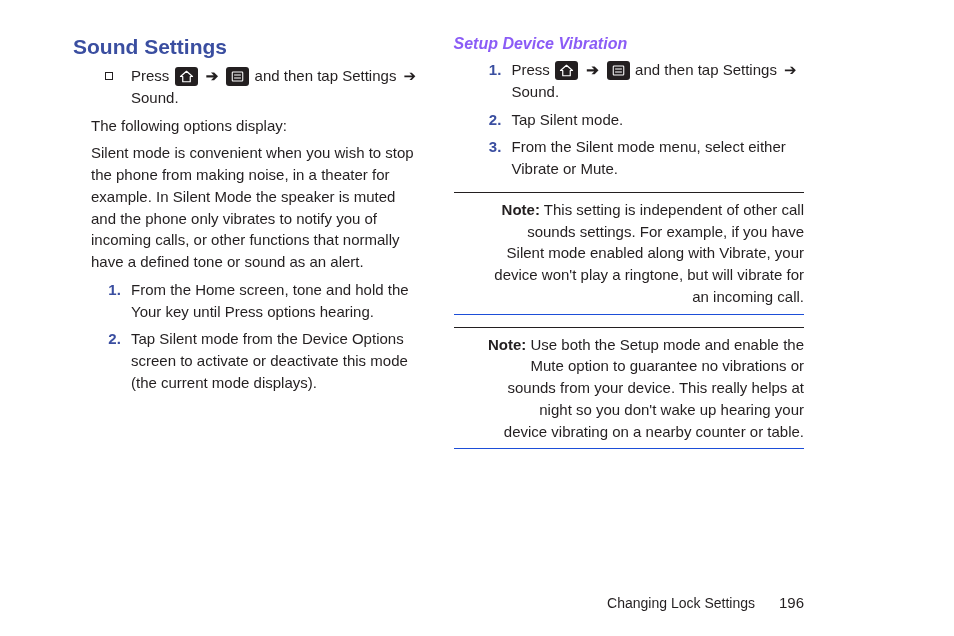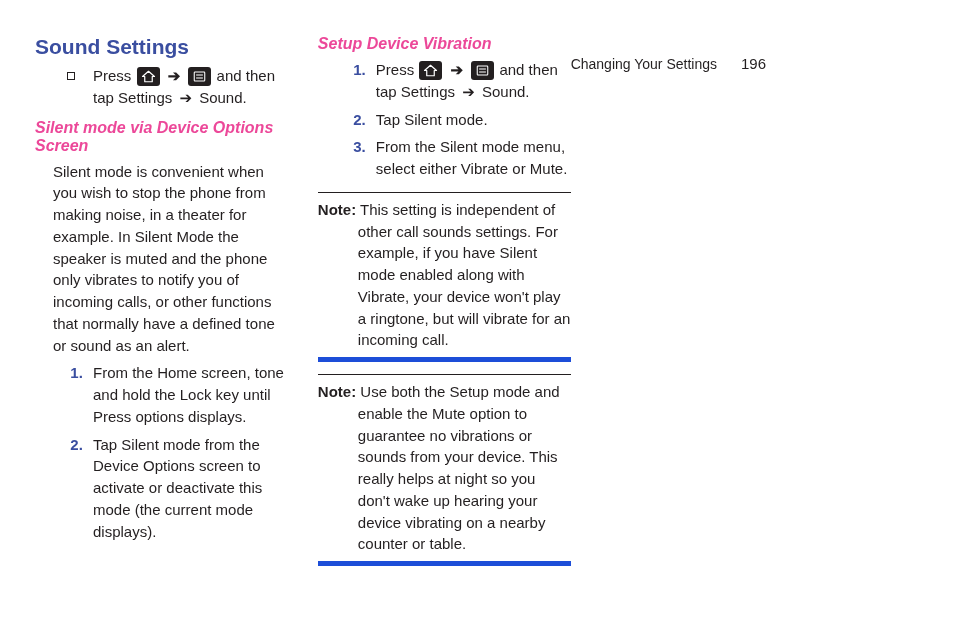--- a/index.html
+++ b/index.html
@@ -8,21 +8,22 @@
     background: #fff;
     font-family: Arial, Helvetica, sans-serif;
     color: #231f20;
   }
   .page {
     width: 826px;
     height: 636px;
     box-sizing: border-box;
     padding: 35px 60px 25px 35px;
     display: flex;
-    flex-direction: row;
+    flex-direction: column;
+    margin-left: 38px;
   }
   .columns {
     display: flex;
     flex: 1;
     gap: 30px;
   }
   .col {
     flex: 1;
     min-width: 0;
   }
@@ -32,21 +33,21 @@
     font-weight: bold;
     color: #3a4ea0;
     font-family: Arial, Helvetica, sans-serif;
     letter-spacing: 0px;
   }
   h3.sub-title {
     margin: 10px 0 6px 0;
     font-size: 16px;
     font-weight: bold;
     font-style: italic;
-    color: #ec4899;
+    color: #8b5cf6;
   }
   p, li {
     font-size: 15px;
     line-height: 1.45;
     margin: 0 0 6px 0;
     font-family: "Helvetica Neue", Arial, sans-serif;
   }
   .body-text {
     padding-left: 18px;
   }
@@ -98,25 +99,26 @@
     width: 15px;
     height: 13px;
   }
   .arrow {
     font-weight: bold;
     margin: 0 3px;
   }
   .bold { font-weight: normal; }
   .note-block {
     border-top: 1px solid #231f20;
-    border-bottom: 5px solid #1d4ed8;
+    border-bottom: 1px solid #1d4ed8;
     padding: 6px 0 6px 0;
     margin: 12px 0;
     font-size: 15px;
     line-height: 1.45;
+    text-align: right;
   }
   .note-block .note-body {
     padding-left: 40px;
     text-indent: -40px;
   }
   .note-label {
     font-weight: bold;
   }
   .footer {
     display: flex;
@@ -157,28 +159,28 @@
                 <line x1="5.5" y1="10" x2="14.5" y2="10" stroke="#fff" stroke-width="1.4"></line>
               </svg>
           </span>
           <span> and then tap </span>
           <span class="bold">Settings</span>
           <span class="arrow bold"> ➔ </span>
           <span class="bold">Sound</span><span>.</span>
         </span>
       </div>
 
-
-      <h3 class="sub-title">Silent mode via Device Options Screen</h3>
+      <p class="body-text">The following options display:</p>
+
 
       <p class="body-text">Silent mode is convenient when you wish to stop the phone from making noise, in a theater for example. In Silent Mode the speaker is muted and the phone only vibrates to notify you of incoming calls, or other functions that normally have a defined tone or sound as an alert.</p>
 
       <ol class="numlist">
         <li>
-          <span>From the Home screen, tone and hold the </span><span class="bold">Lock</span><span> key until </span><span class="bold">Press options</span><span> displays.</span>
+          <span>From the Home screen, tone and hold the </span><span class="bold">Your</span><span> key until </span><span class="bold">Press options</span><span> hearing.</span>
         </li>
         <li>
           <span>Tap </span><span class="bold">Silent mode</span><span> from the Device Options screen to activate or deactivate this mode (the current mode displays).</span>
         </li>
       </ol>
     </div>
 
     <div class="col">
       <h3 class="sub-title" style="margin-top:0">Setup Device Vibration</h3>
 
@@ -217,16 +219,16 @@
       <div class="note-block">
         <div class="note-body">
           <span class="note-label">Note:</span><span> Use both the Setup mode and enable the </span><span class="bold">Mute</span><span> option to guarantee no vibrations or sounds from your device. This really helps at night so you don't wake up hearing your device vibrating on a nearby counter or table.</span>
         </div>
       </div>
     </div>
 
   </div>
 
   <div class="footer">
-    <span>Changing Your Settings</span>
+    <span>Changing Lock Settings</span>
     <span class="page-num">196</span>
   </div>
 </div>
 
 </body></html>

